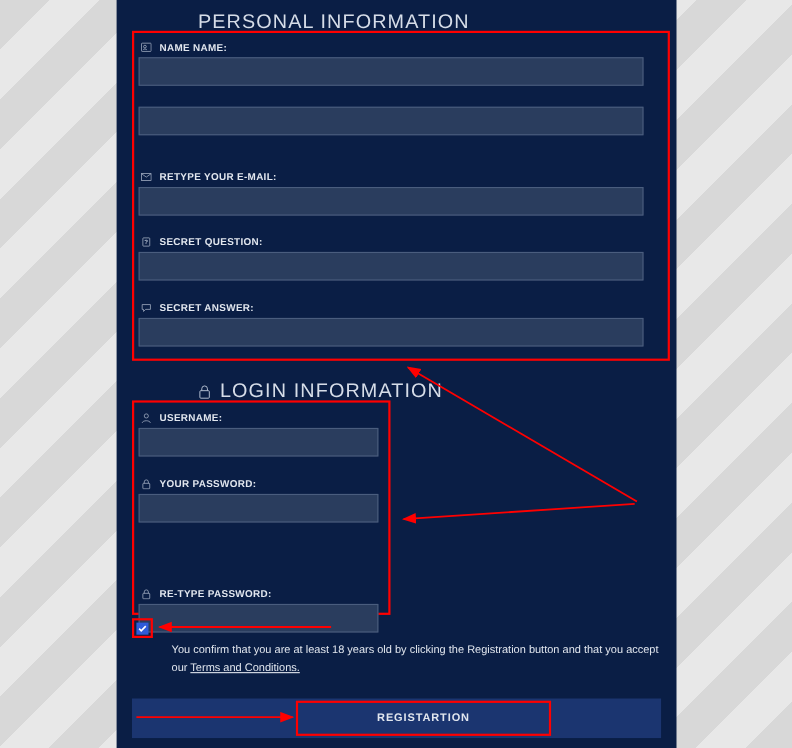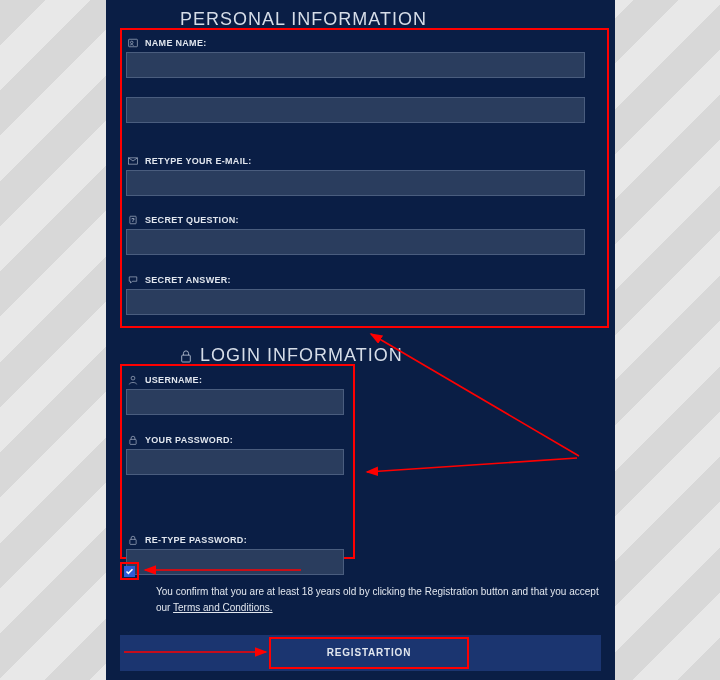--- a/index.html
+++ b/index.html
@@ -93,21 +93,21 @@
 
   .bottom-bar {
     position: absolute;
     left: 14px; top: 635px;
     width: 481px; height: 36px;
     background: #1b3570;
   }
   .reg-btn {
     position: absolute;
     left: 163px; top: 637px;
-    width: 200px; height: 32px;
+    width: 232px; height: 32px;
     background: #1b3570;
     border: 2px solid #ff0000;
     color: #e1e6ee;
     font-size: 10px;
     font-weight: bold;
     letter-spacing: 0.8px;
     text-align: center;
     line-height: 28px;
     cursor: pointer;
   }

